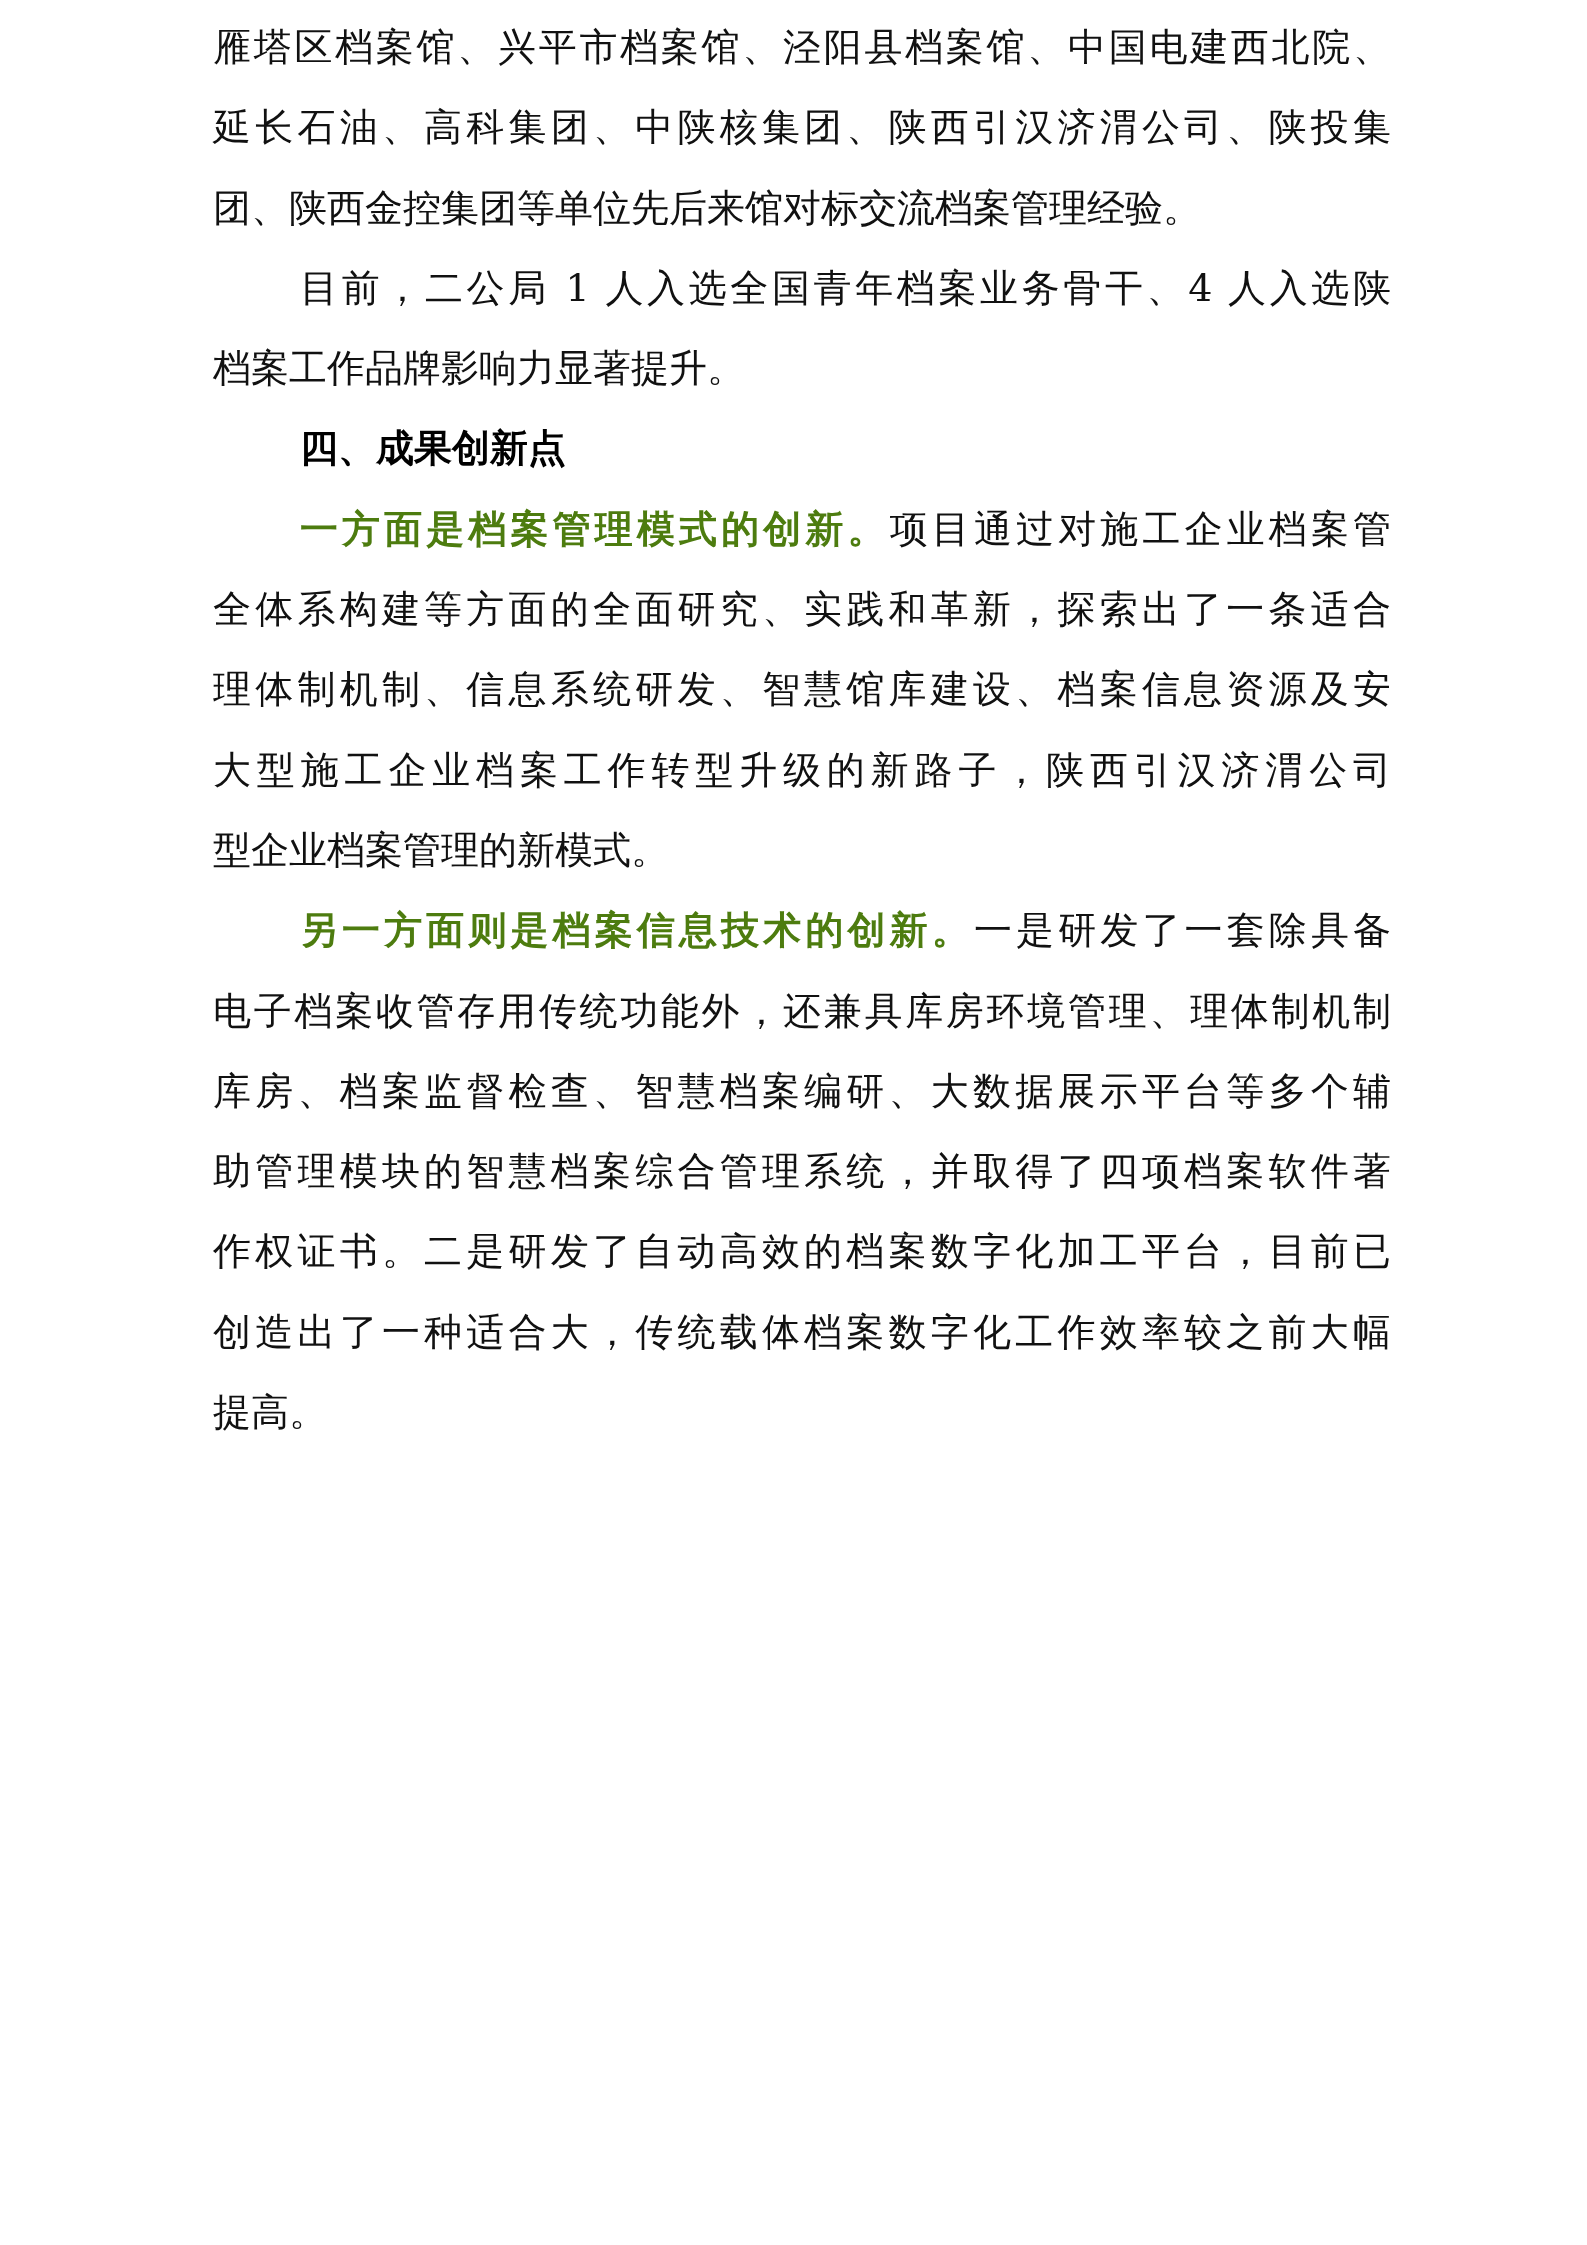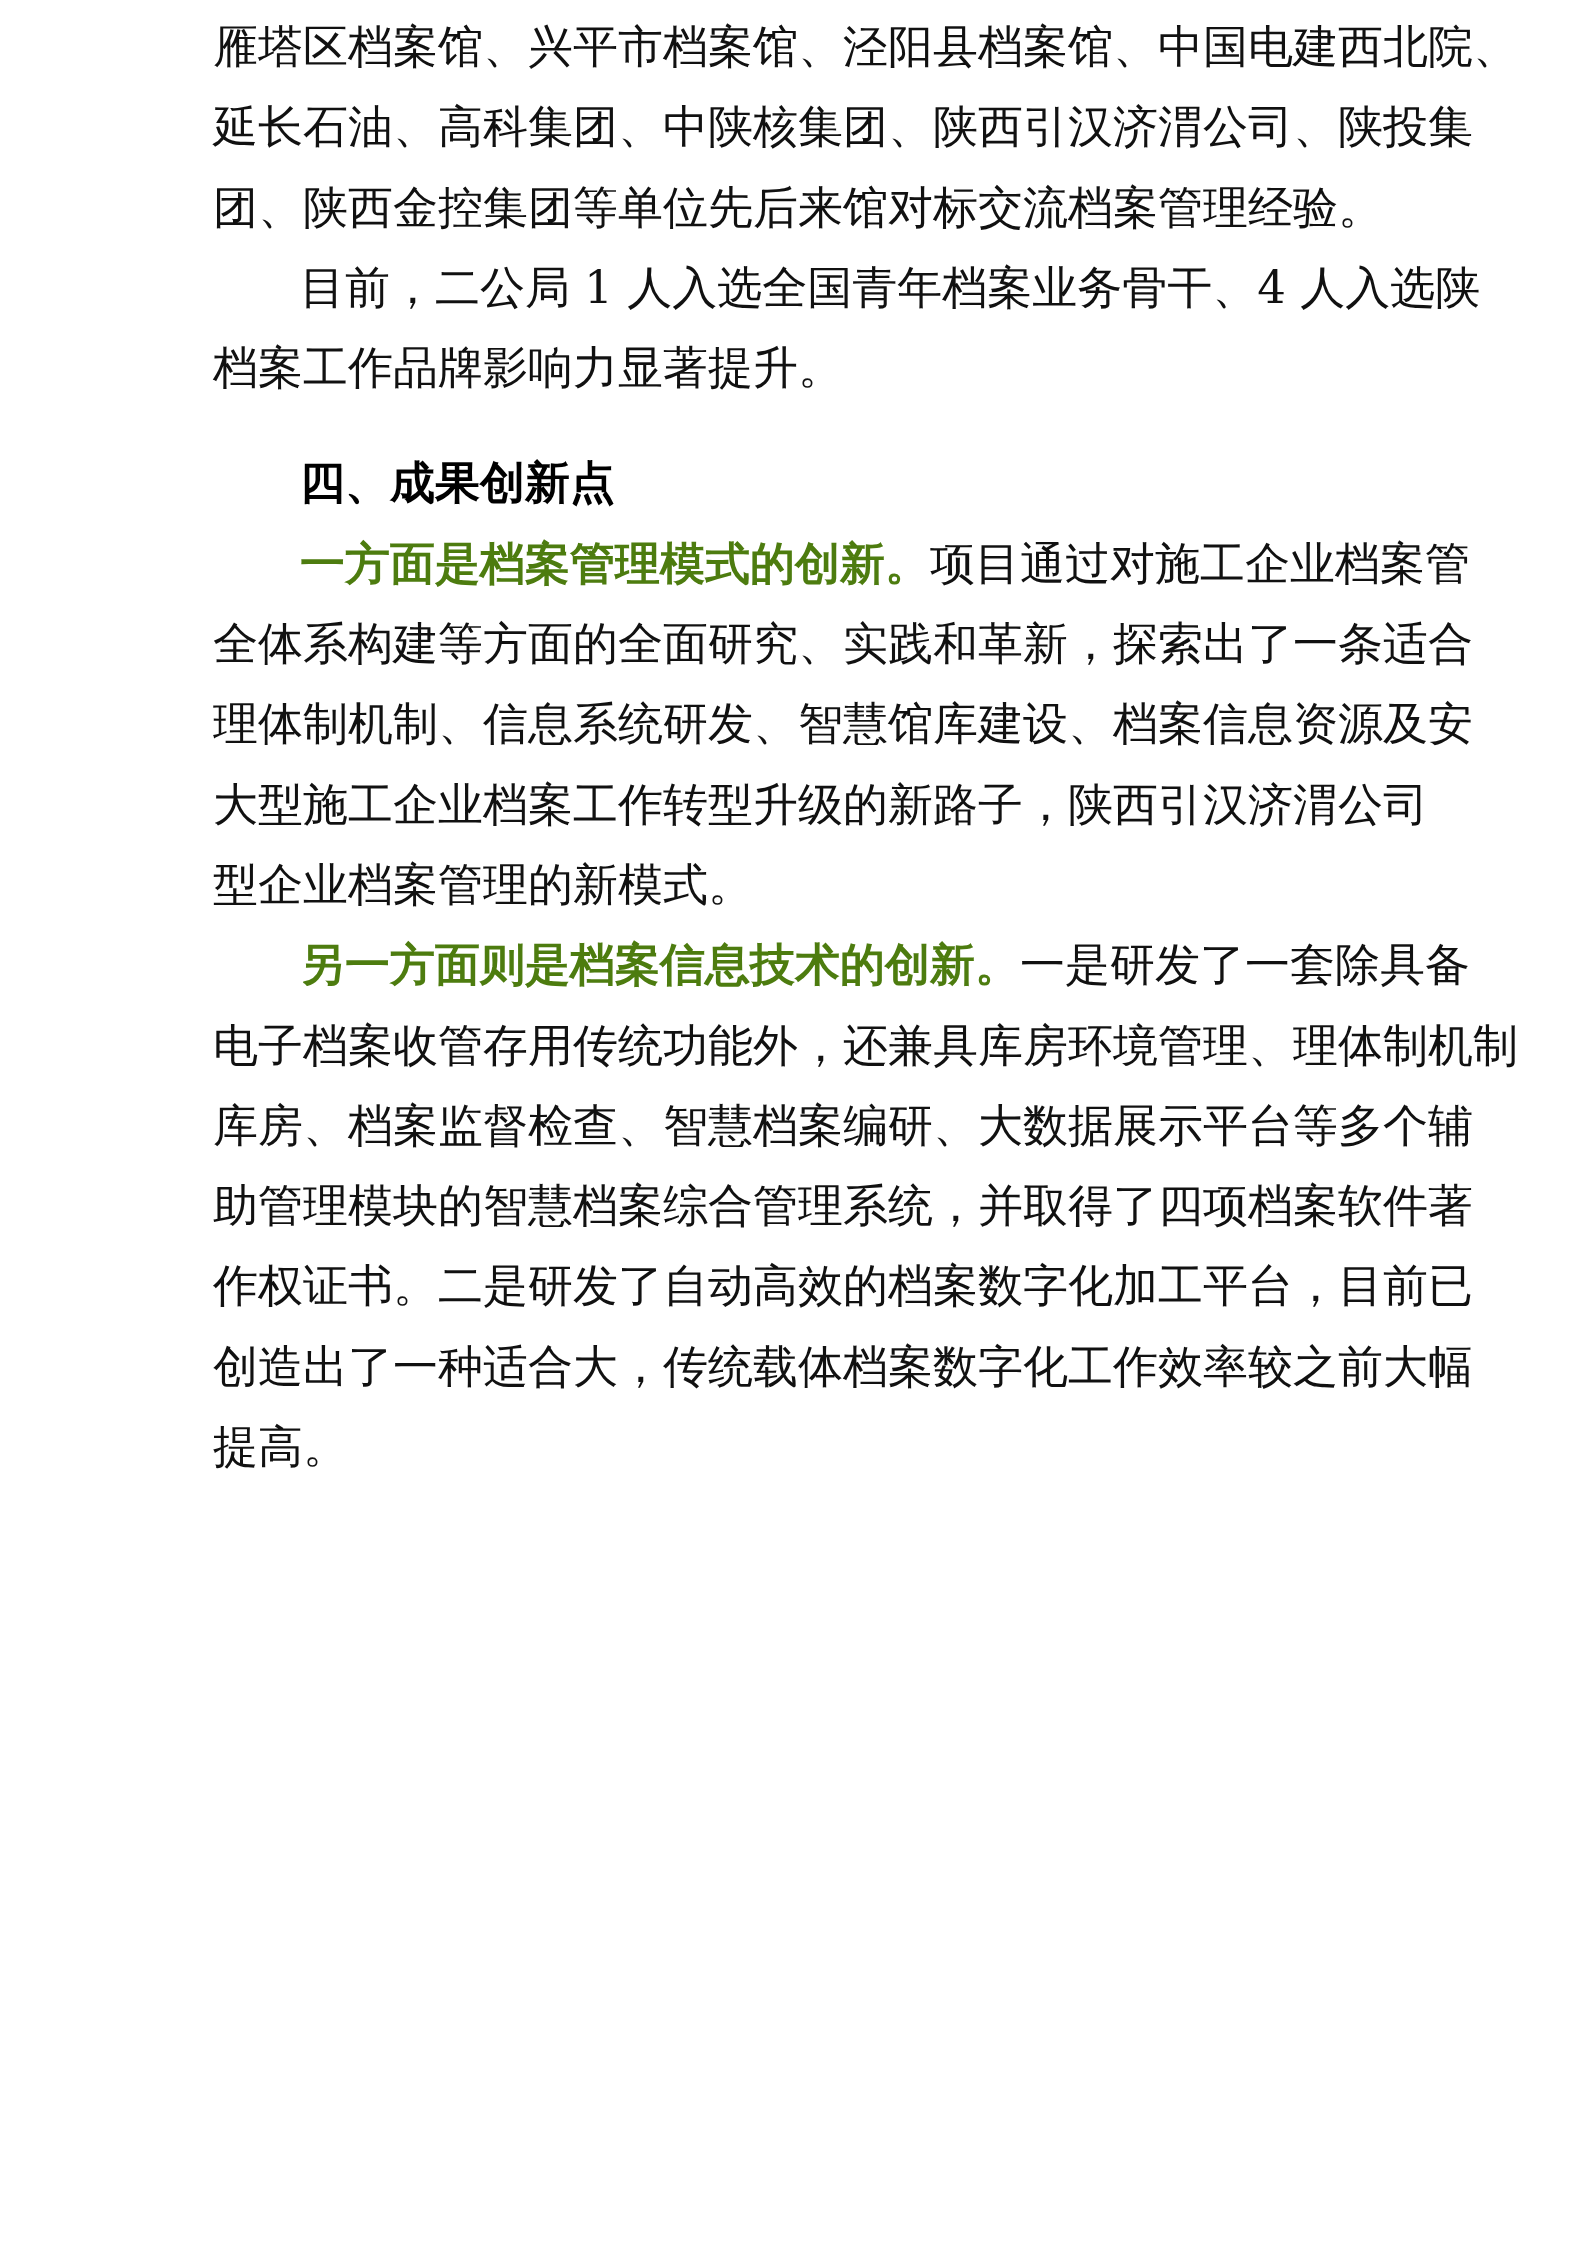--- a/index.html
+++ b/index.html
@@ -17,40 +17,39 @@
     }
     .page {
       position: absolute;
       left: 213px;
       top: 18px;
       width: 1178px;
     }
     .line {
       height: 80.3px;
       line-height: 58px;
-      font-size: 45px;
+      font-size: 38px;
       white-space: nowrap;
       text-align: justify;
       text-align-last: justify;
       overflow: visible;
     }
     .line.last {
       text-align-last: left;
     }
     .line.indent {
       padding-left: 87px;
     }
     .line.indent.justify-fill {
       width: calc(1178px - 87px);
     }
     .heading {
       font-family: Liberation Serif, serif;
       font-weight: bold;
       color: #000000;
-      margin-top: 35px;
     }
     .bold {
       font-weight: bold;
       color: #4d7c0f;
     }
     .line span { display: inline; }
   </style>
 </head>
 <body>
 

